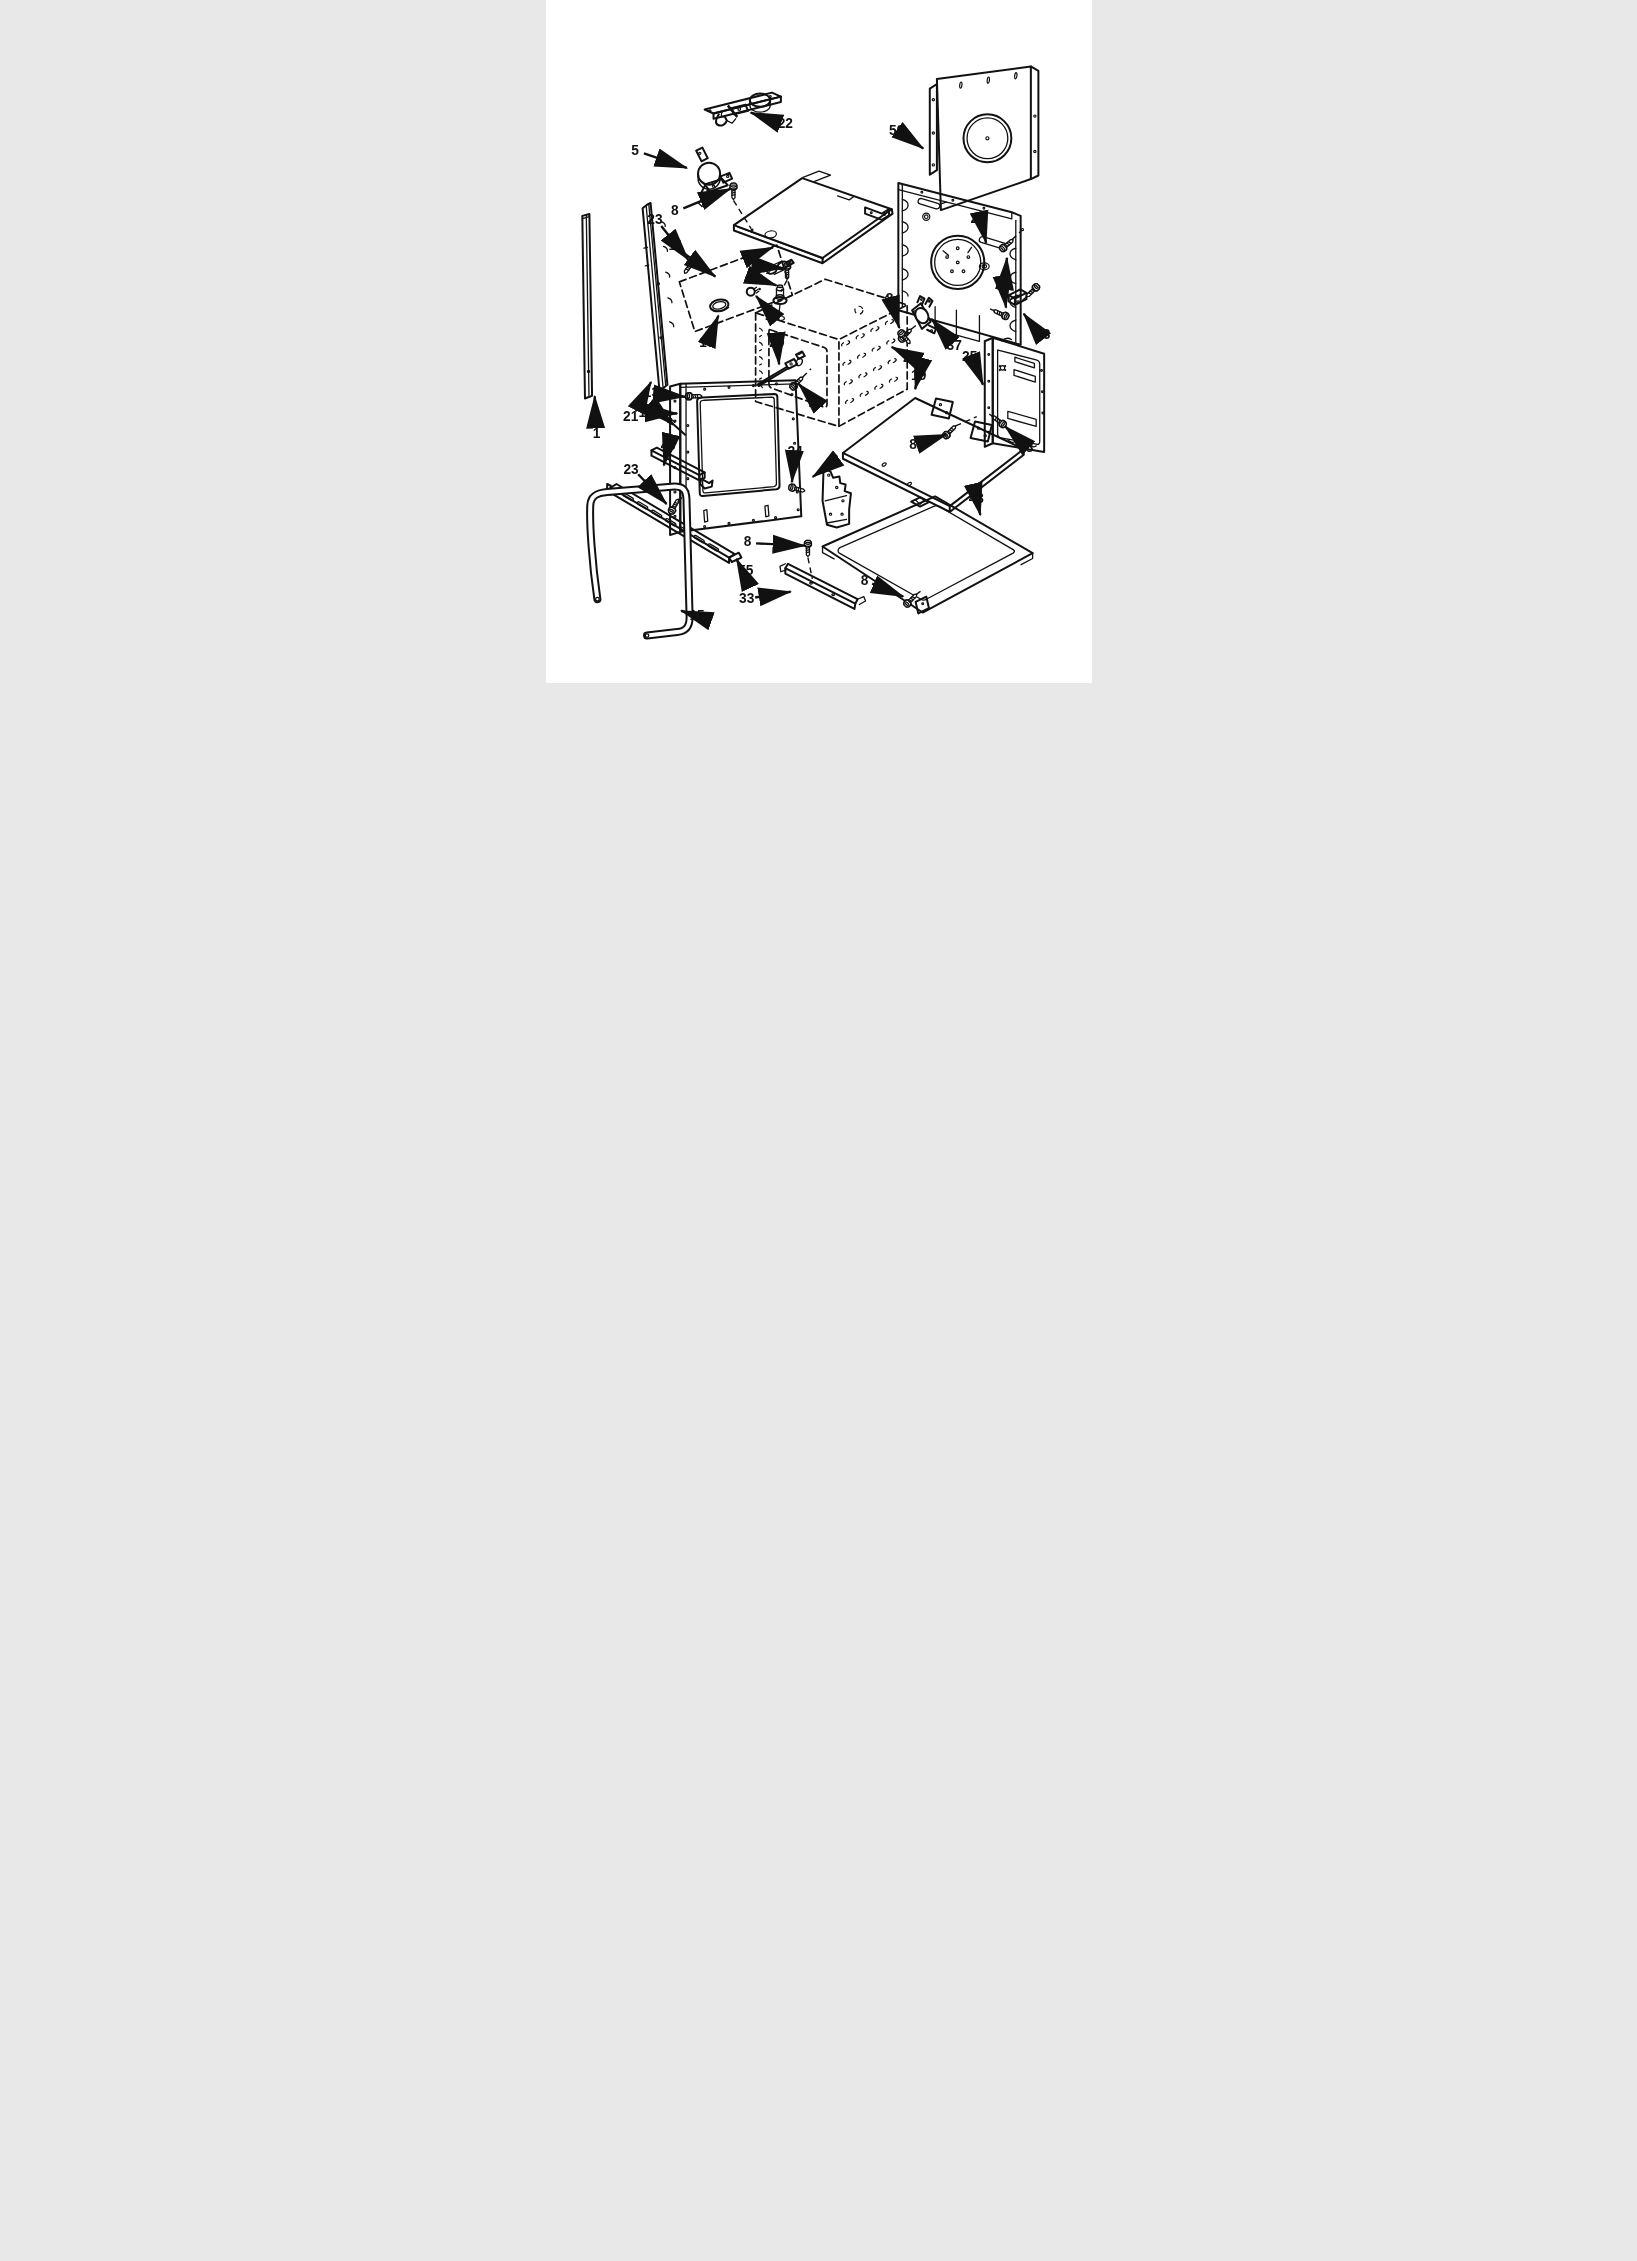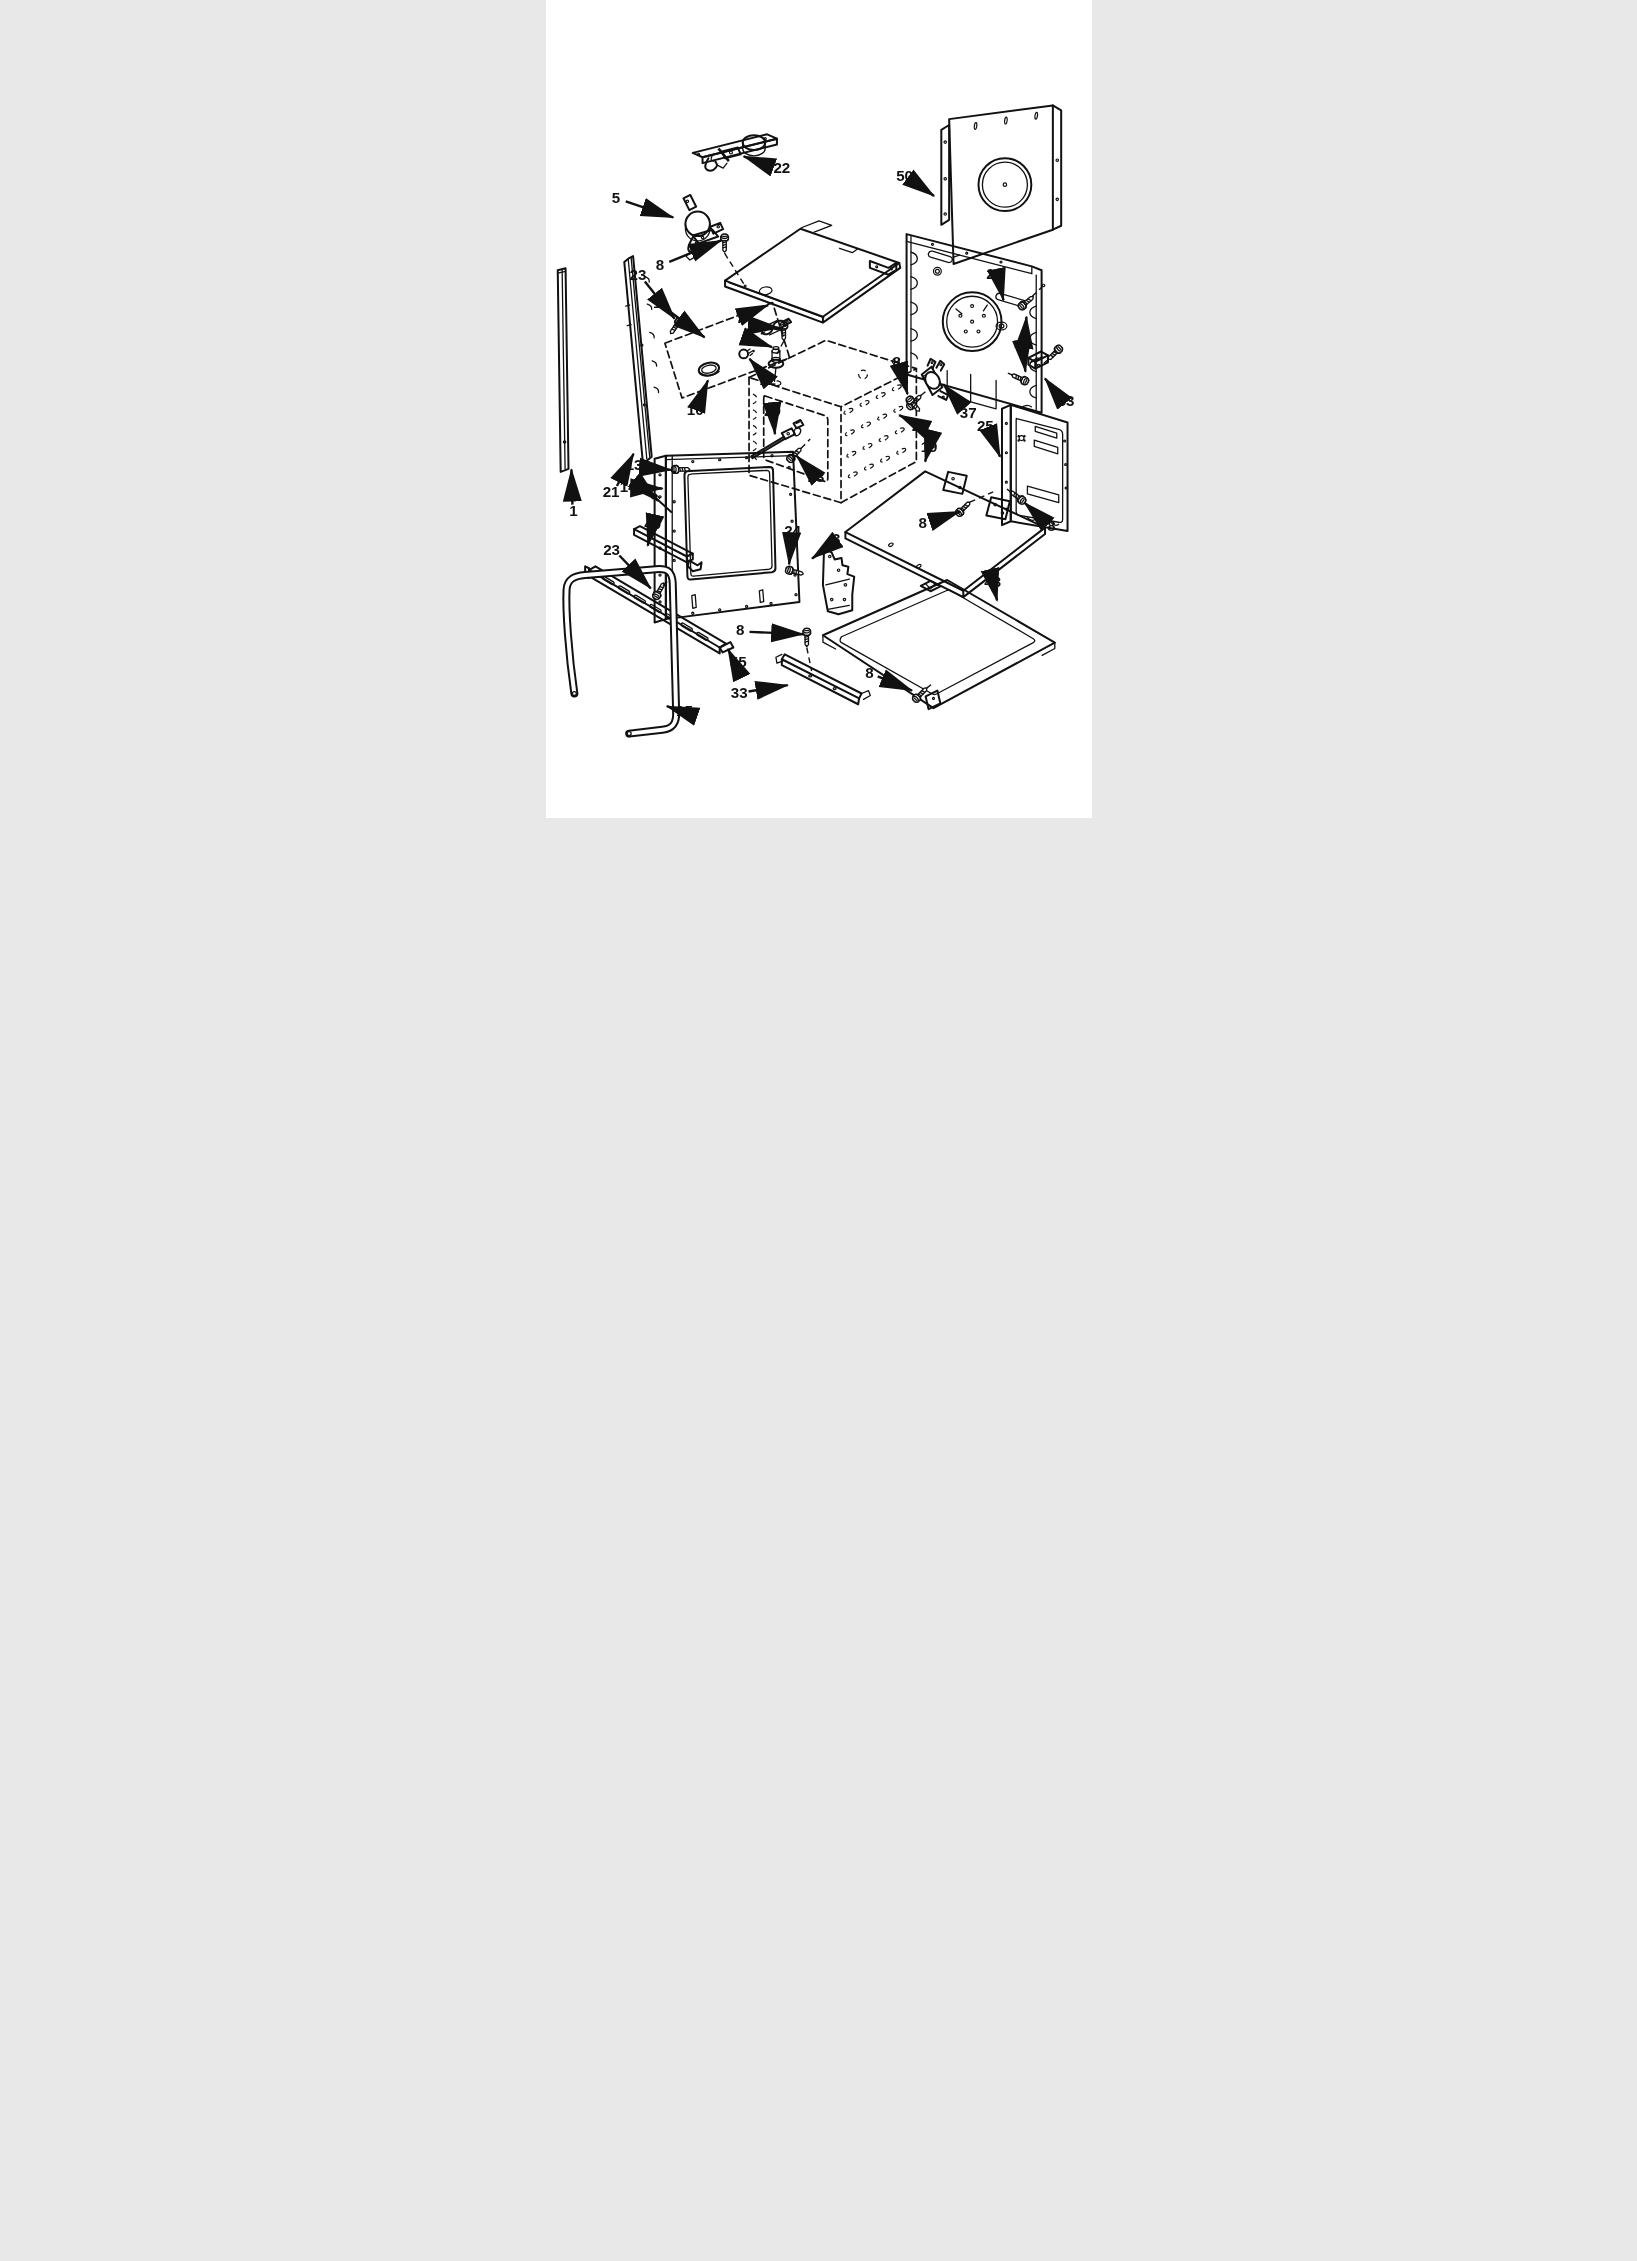--- a/index.html
+++ b/index.html
@@ -1,16 +1,16 @@
 <!DOCTYPE html>
 <html style="font-size:7.8px"><head>
 <meta charset="utf-8">
 <style>
   html,body{margin:0;padding:0;background:#e8e8e8;}
-  .page{width:546px;height:818px;margin:0 auto;background:#ffffff;position:relative;}
+  .page{width:546px;height:683px;margin:0 auto;background:#ffffff;position:relative;}
   svg{display:block;width:100%;height:100%;}
   svg *{vector-effect:non-scaling-stroke;}
   .ln{stroke:#111;stroke-width:2;fill:none;stroke-linecap:round;stroke-linejoin:round;}
   .thin{stroke:#111;stroke-width:1.3;fill:none;stroke-linecap:round;stroke-linejoin:round;}
   .dash{stroke:#111;stroke-width:1.7;fill:none;stroke-dasharray:7 4;stroke-linecap:round;stroke-linejoin:round;}
   .dashthin{stroke:#111;stroke-width:1.2;fill:none;stroke-dasharray:5 4;}
   .leader{stroke:#111;stroke-width:1.4;fill:none;stroke-dasharray:6 4;}
   .hole{stroke:#111;stroke-width:1.2;fill:none;}
   .white{fill:#fff;}
   text.callout{font-family:"Liberation Sans","DejaVu Sans",sans-serif;font-weight:700;font-size:31px;fill:#111;text-anchor:middle;}

